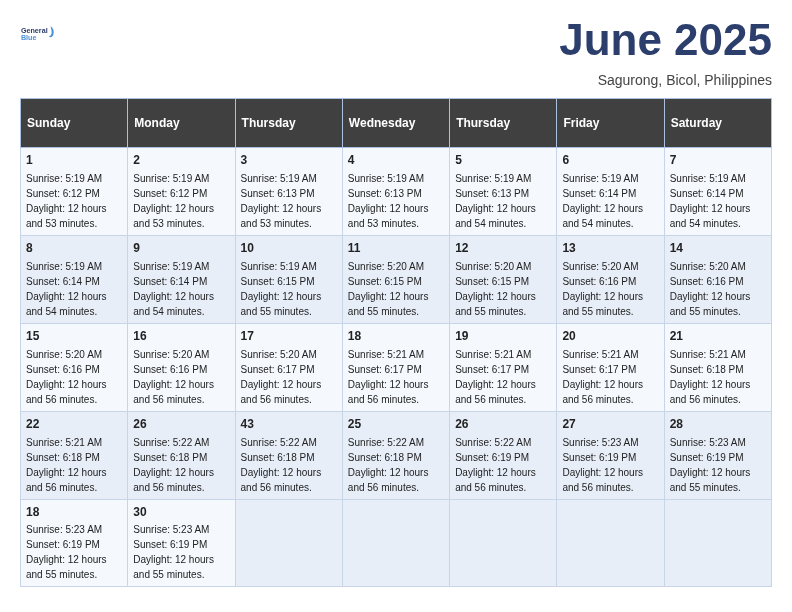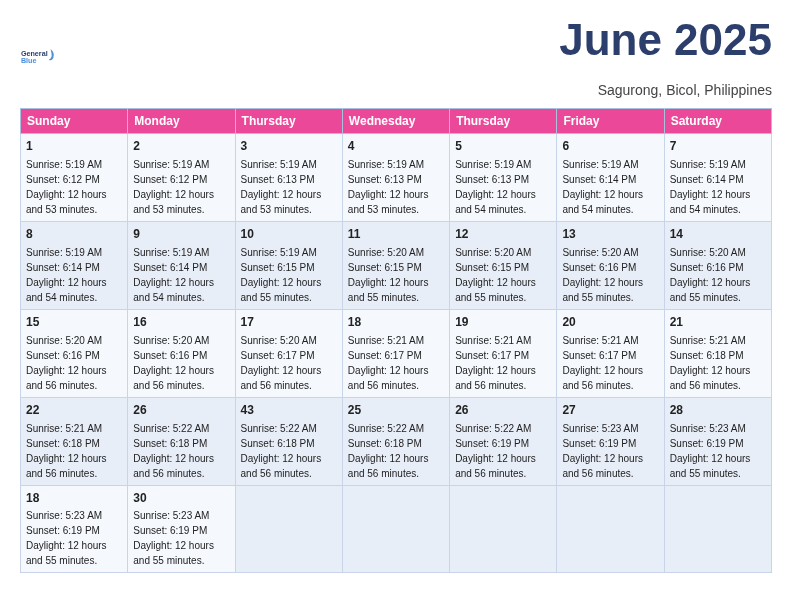--- a/index.html
+++ b/index.html
@@ -11,52 +11,52 @@
       overflow: hidden;
     }
     .page {
       width: 792px;
       min-height: 612px;
       padding: 16px 20px 10px 20px;
     }
     .header {
       display: flex;
       justify-content: space-between;
-      align-items: center;
+      align-items: flex-start;
       margin-bottom: 10px;
     }
     .logo {
       display: flex;
       align-items: center;
       gap: 4px;
     }
     .title-block {
       text-align: right;
     }
     .month-title {
       font-size: 44px;
       font-weight: bold;
       color: #2c3e6b;
       line-height: 1.1;
     }
     .location {
       font-size: 14px;
       color: #444;
-      margin-top: 18px;
+      margin-top: 8px;
     }
     .calendar {
       width: 100%;
       border-collapse: collapse;
       font-size: 10.5px;
     }
     .calendar th {
-      background-color: #ec4899;
+      background-color: #404040;
       color: #fff;
       text-align: left;
-      padding: 5px 6px;
+      padding: 17px 6px;
       font-size: 12px;
       font-weight: bold;
       border: 1px solid #aac0de;
     }
     .calendar td {
       border: 1px solid #c8d4e8;
       vertical-align: top;
       padding: 4px 5px;
       width: 107px;
       min-height: 70px;

